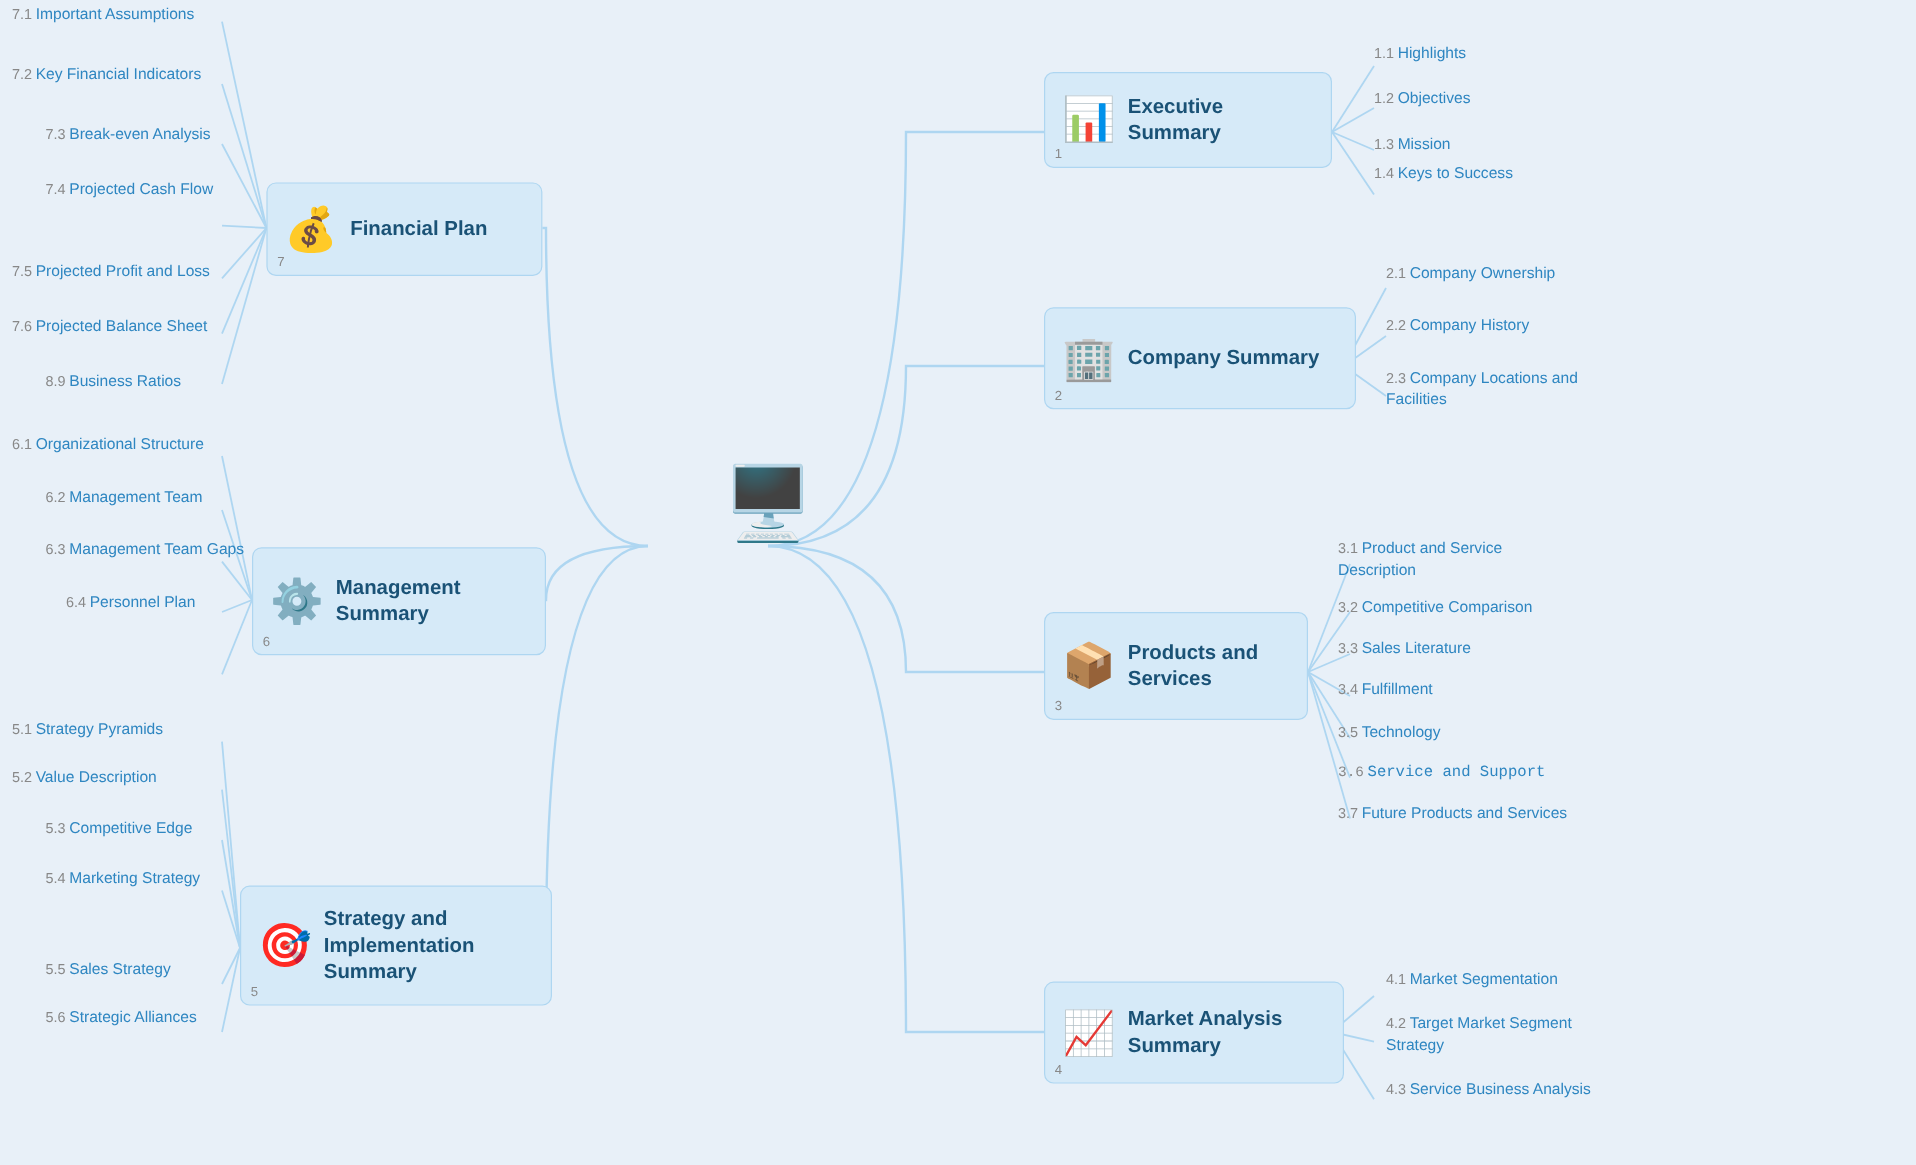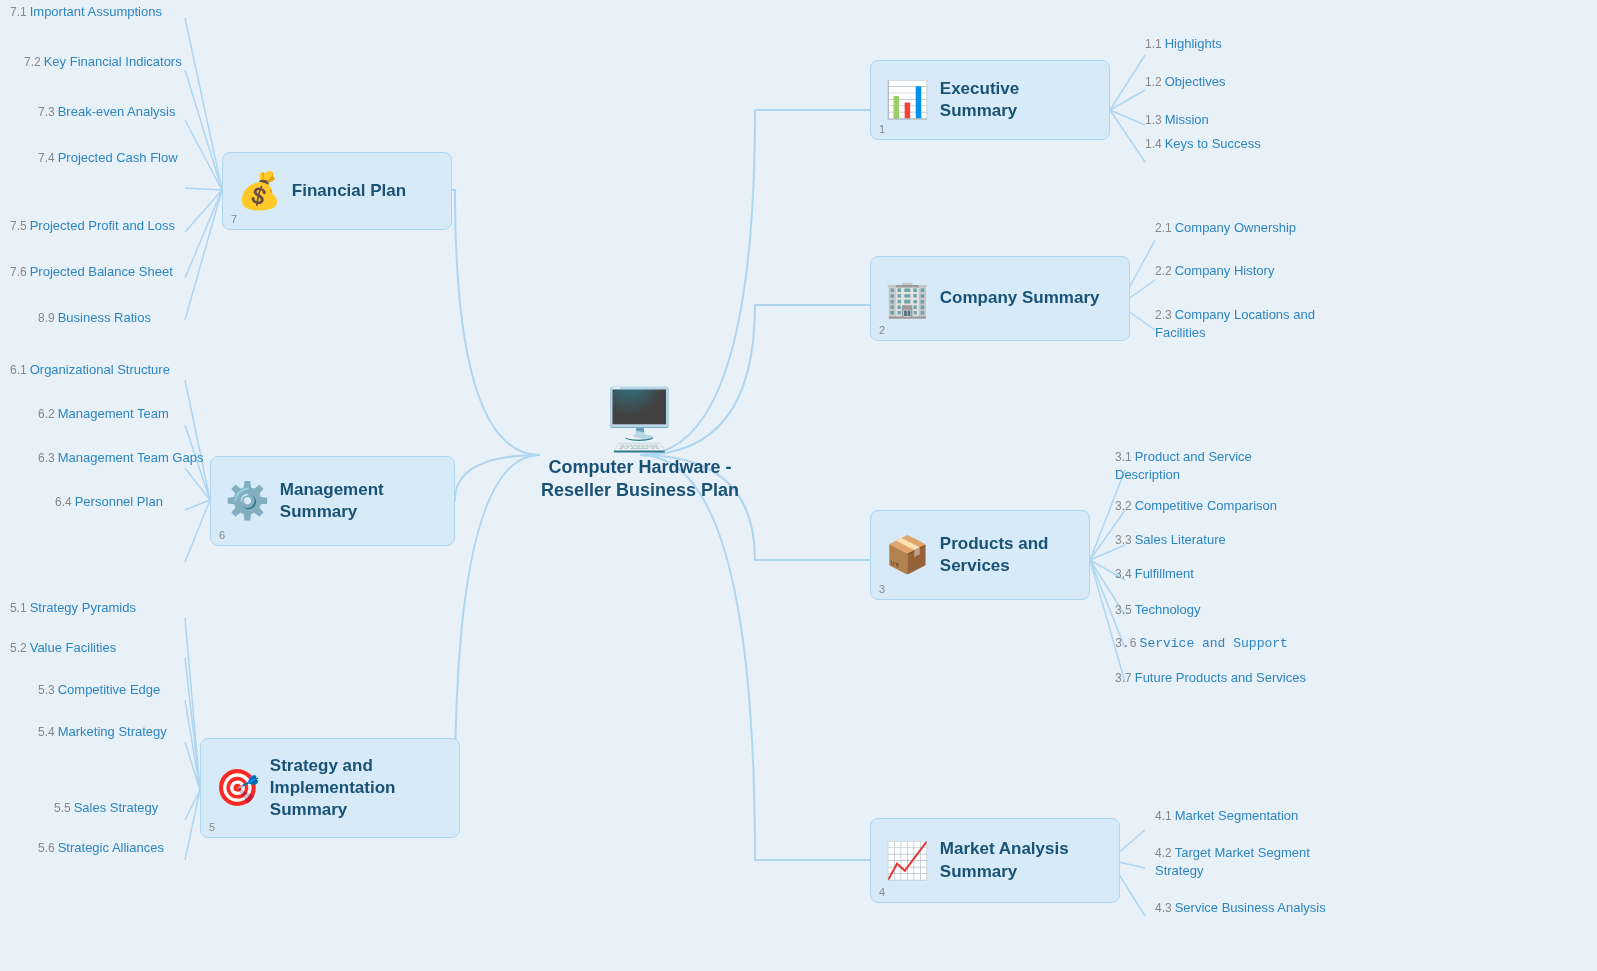--- a/index.html
+++ b/index.html
@@ -148,22 +148,20 @@
     <line x1="200" y1="790" x2="185" y2="618" stroke="#aed6f1" stroke-width="1.5"></line>
     <line x1="200" y1="790" x2="185" y2="658" stroke="#aed6f1" stroke-width="1.5"></line>
     <line x1="200" y1="790" x2="185" y2="700" stroke="#aed6f1" stroke-width="1.5"></line>
     <line x1="200" y1="790" x2="185" y2="742" stroke="#aed6f1" stroke-width="1.5"></line>
     <line x1="200" y1="790" x2="185" y2="820" stroke="#aed6f1" stroke-width="1.5"></line>
     <line x1="200" y1="790" x2="185" y2="860" stroke="#aed6f1" stroke-width="1.5"></line>
   </svg>
 
   <div class="center-node">
     <span class="icon">🖥️</span>
-    <div class="label" style="white-space:pre-line;">Computer Hardware -
-Reseller Business Plan</div>
   </div>
 
   <div class="branch-node" style="top:60px; left:870px; width:240px; min-height:80px;">
     <span class="bicon">📊</span>
     <span class="blabel">Executive Summary</span>
     <span class="num">1</span>
   </div>
 
   <div class="sub-item" style="top:36px; left:1145px;">
     <span class="sub-num">1.1</span><span>Highlights</span>
@@ -245,21 +243,21 @@
 
   <div class="branch-node" style="top:152px; left:222px; width:230px; min-height:78px;">
     <span class="bicon">💰</span>
     <span class="blabel">Financial Plan</span>
     <span class="num">7</span>
   </div>
 
   <div class="sub-item" style="top:4px; left:10px;">
     <span class="sub-num">7.1</span><span>Important Assumptions</span>
   </div>
-  <div class="sub-item" style="top:54px; left:24px;">
+  <div class="sub-item" style="top:54px; left:10px;">
     <span class="sub-num">7.2</span><span>Key Financial Indicators</span>
   </div>
   <div class="sub-item" style="top:104px; left:38px;">
     <span class="sub-num">7.3</span><span>Break-even Analysis</span>
   </div>
   <div class="sub-item" style="top:150px; left:38px;">
     <span class="sub-num">7.4</span><span>Projected Cash Flow</span>
   </div>
   <div class="sub-item" style="top:218px; left:10px;">
     <span class="sub-num">7.5</span><span>Projected Profit and Loss</span>
@@ -296,28 +294,28 @@
     <span class="blabel" style="white-space:pre-line;">Strategy and
 Implementation
 Summary</span>
     <span class="num">5</span>
   </div>
 
   <div class="sub-item" style="top:600px; left:10px;">
     <span class="sub-num">5.1</span><span>Strategy Pyramids</span>
   </div>
   <div class="sub-item" style="top:640px; left:10px;">
-    <span class="sub-num">5.2</span><span>Value Facilities</span>
+    <span class="sub-num">5.2</span><span>Value Description</span>
   </div>
   <div class="sub-item" style="top:682px; left:38px;">
     <span class="sub-num">5.3</span><span>Competitive Edge</span>
   </div>
   <div class="sub-item" style="top:724px; left:38px;">
     <span class="sub-num">5.4</span><span>Marketing Strategy</span>
   </div>
-  <div class="sub-item" style="top:800px; left:38px;margin-left:16px;">
+  <div class="sub-item" style="top:800px; left:38px;">
     <span class="sub-num">5.5</span><span>Sales Strategy</span>
   </div>
   <div class="sub-item" style="top:840px; left:38px;">
     <span class="sub-num">5.6</span><span>Strategic Alliances</span>
   </div>
 
 </div>
 
 </body></html>

